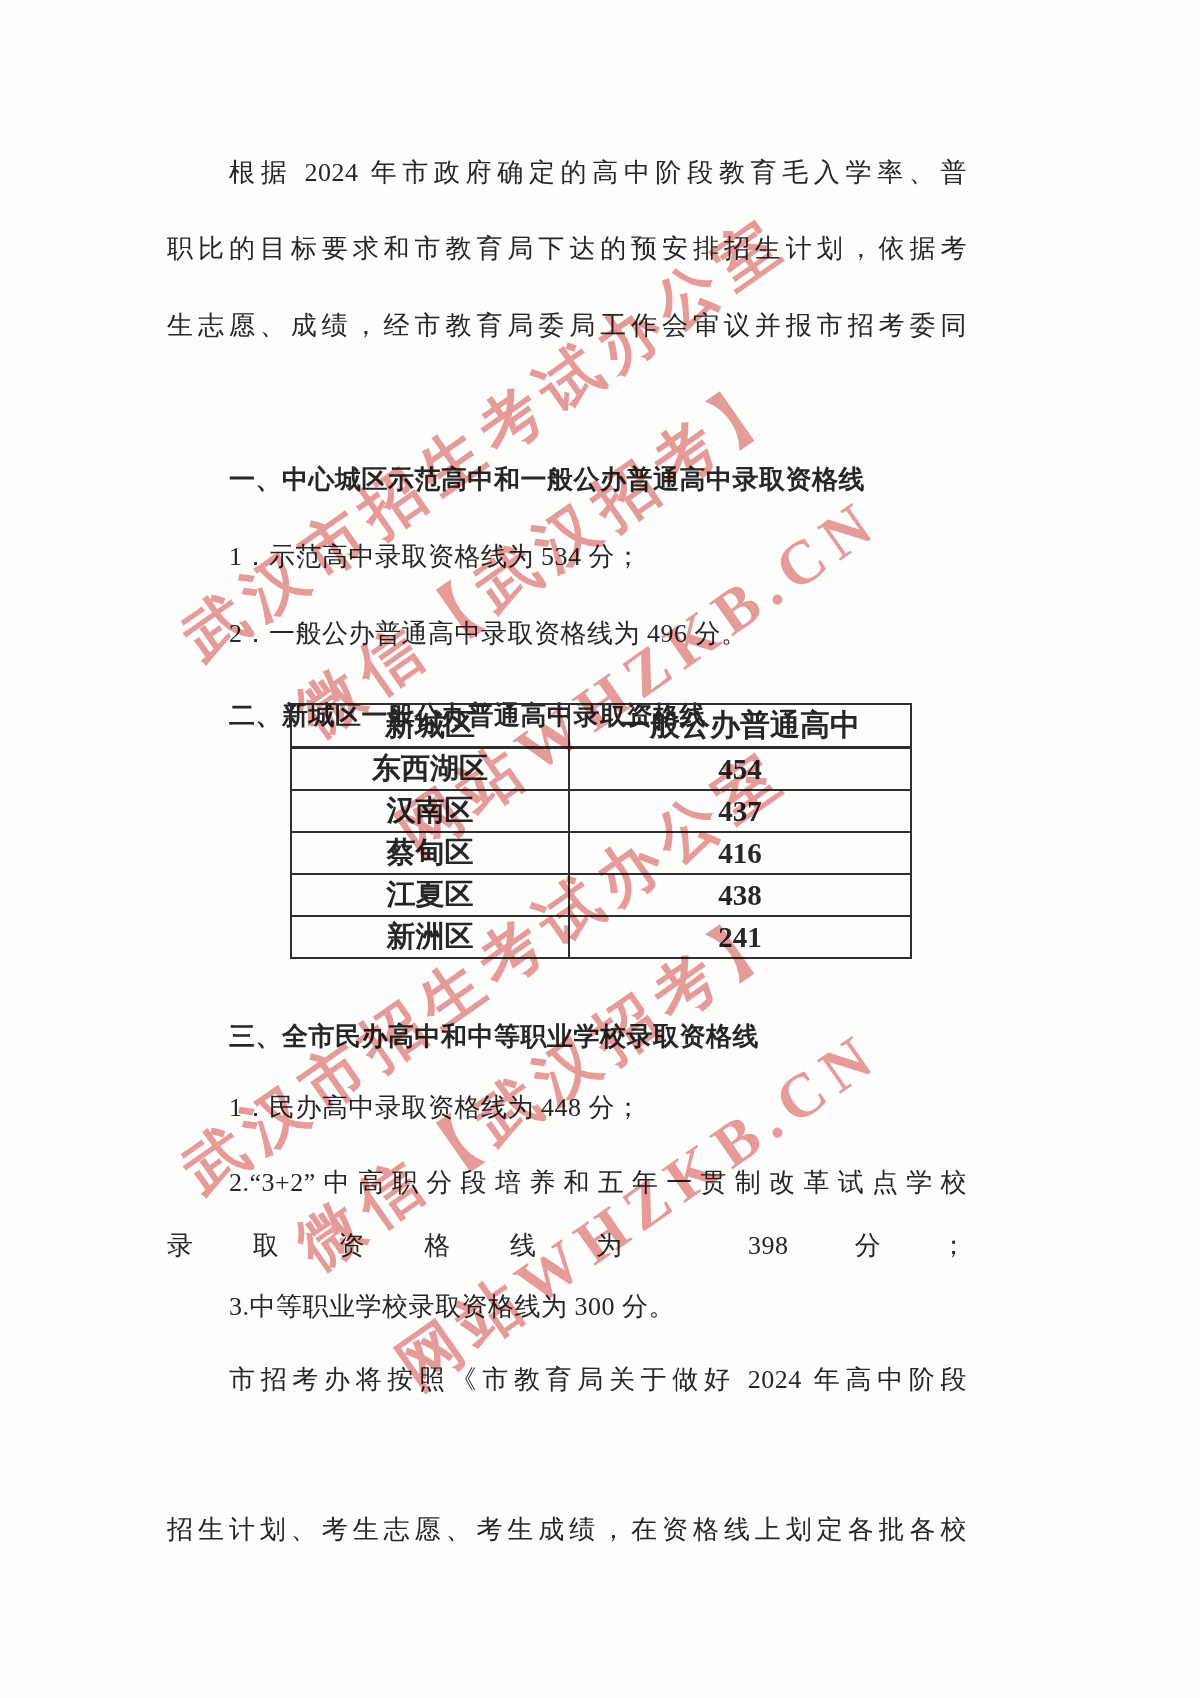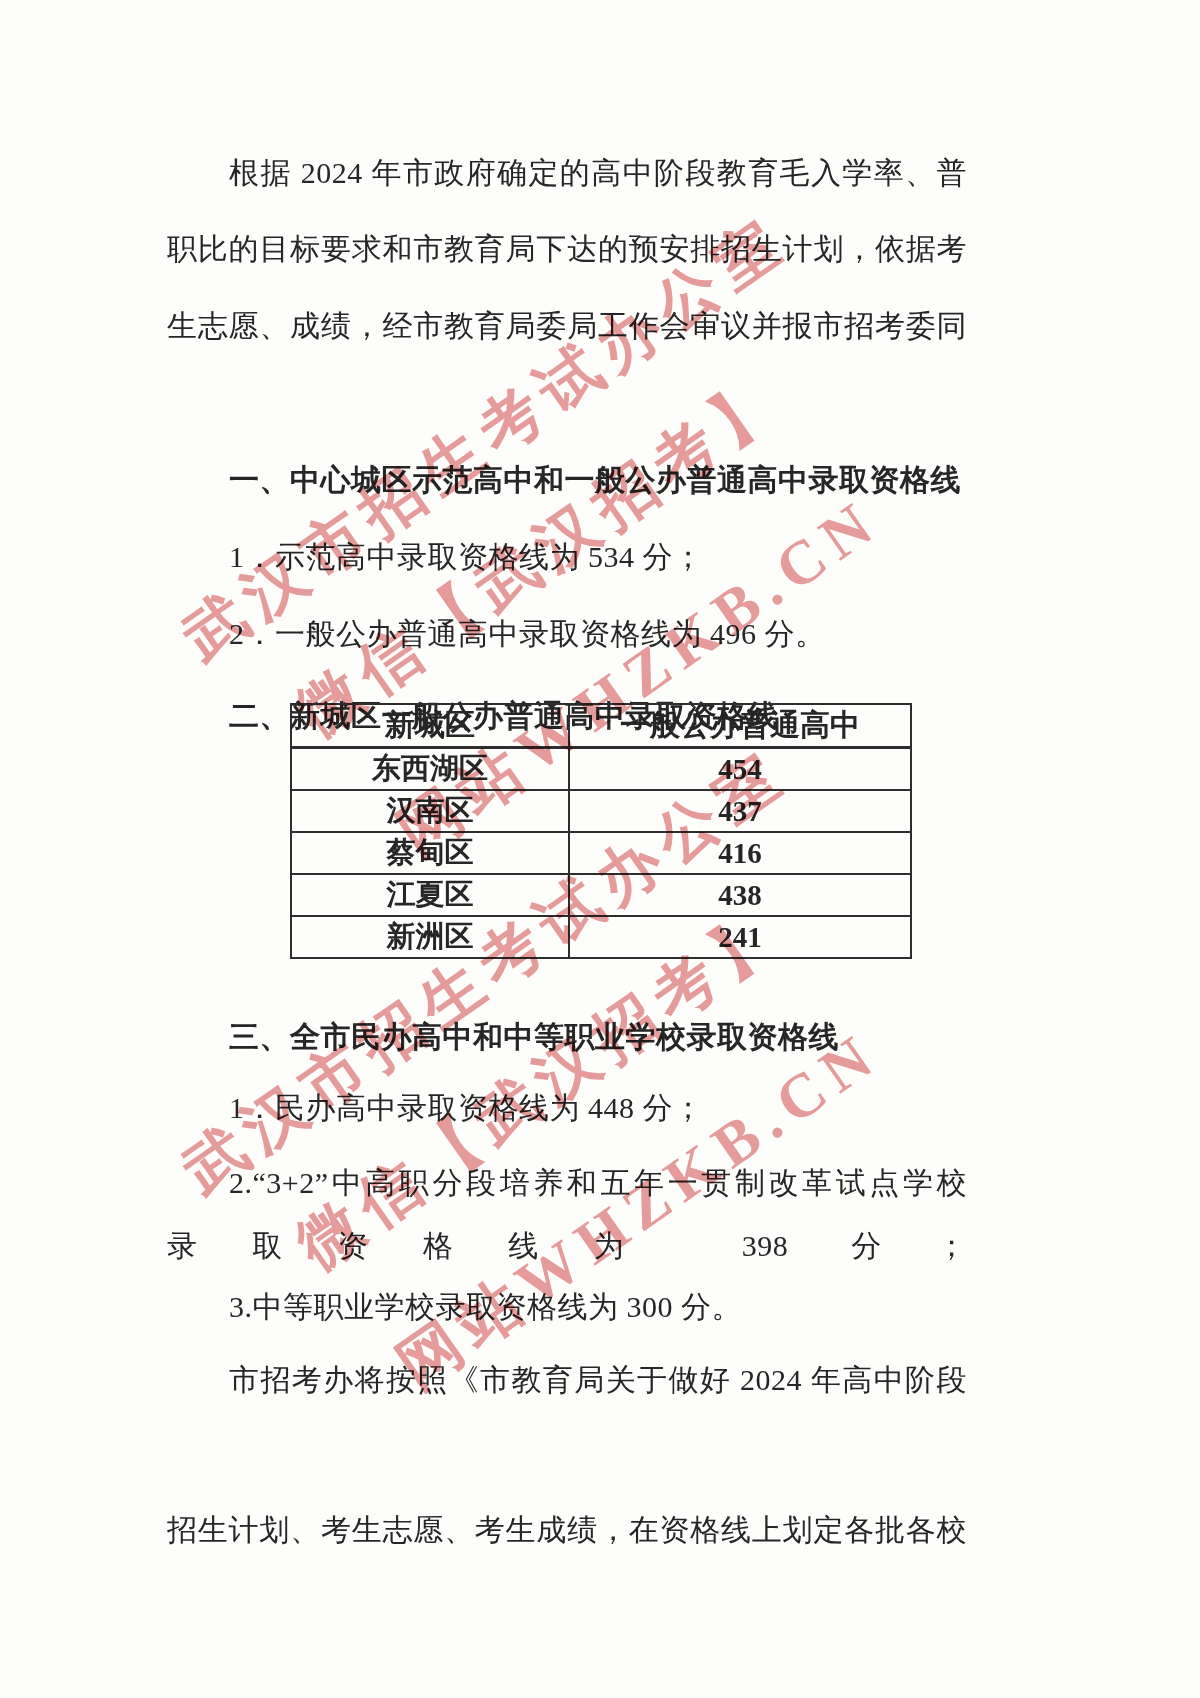--- a/index.html
+++ b/index.html
@@ -9,21 +9,21 @@
     height: 1698px;
     margin: 0 auto;
     background: #fdfdfc;
     overflow: hidden;
     font-family: "Liberation Serif", "DejaVu Serif", serif;
     color: #262626;
   }
   
   .doc-line {
     position: absolute;
-    font-size: 30px;
+    font-size: 26px;
     line-height: 42px;
     white-space: nowrap;
     letter-spacing: 0.5px;
   }
   .jfull {            
     left: 167px;
     width: 800px;
     white-space: normal;
     text-align: justify;
     text-align-last: justify;

